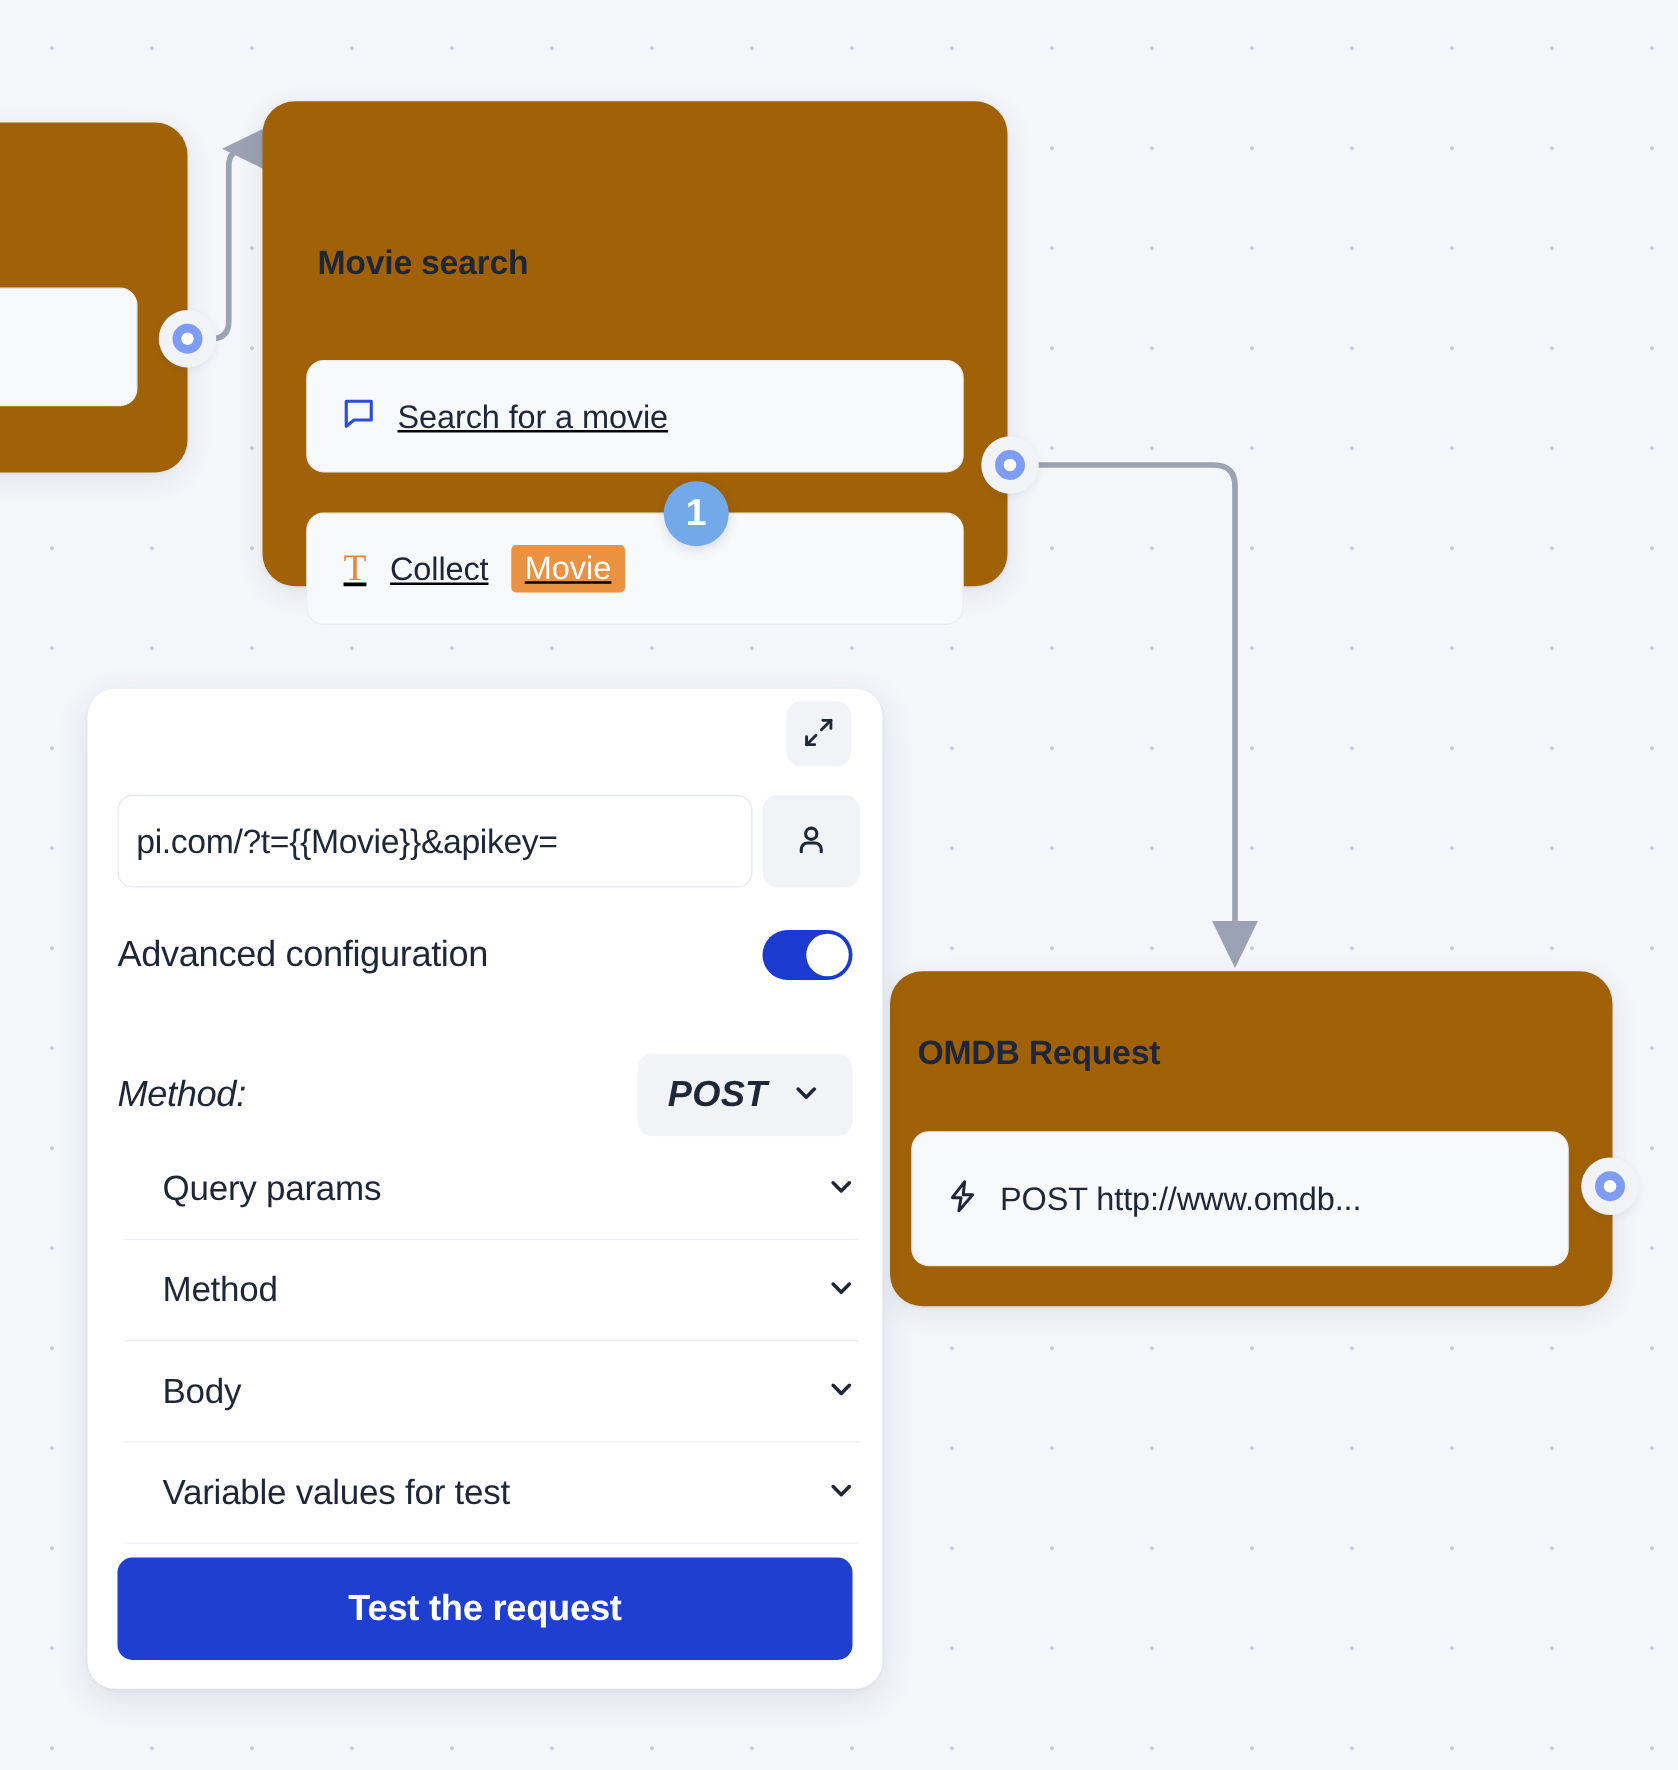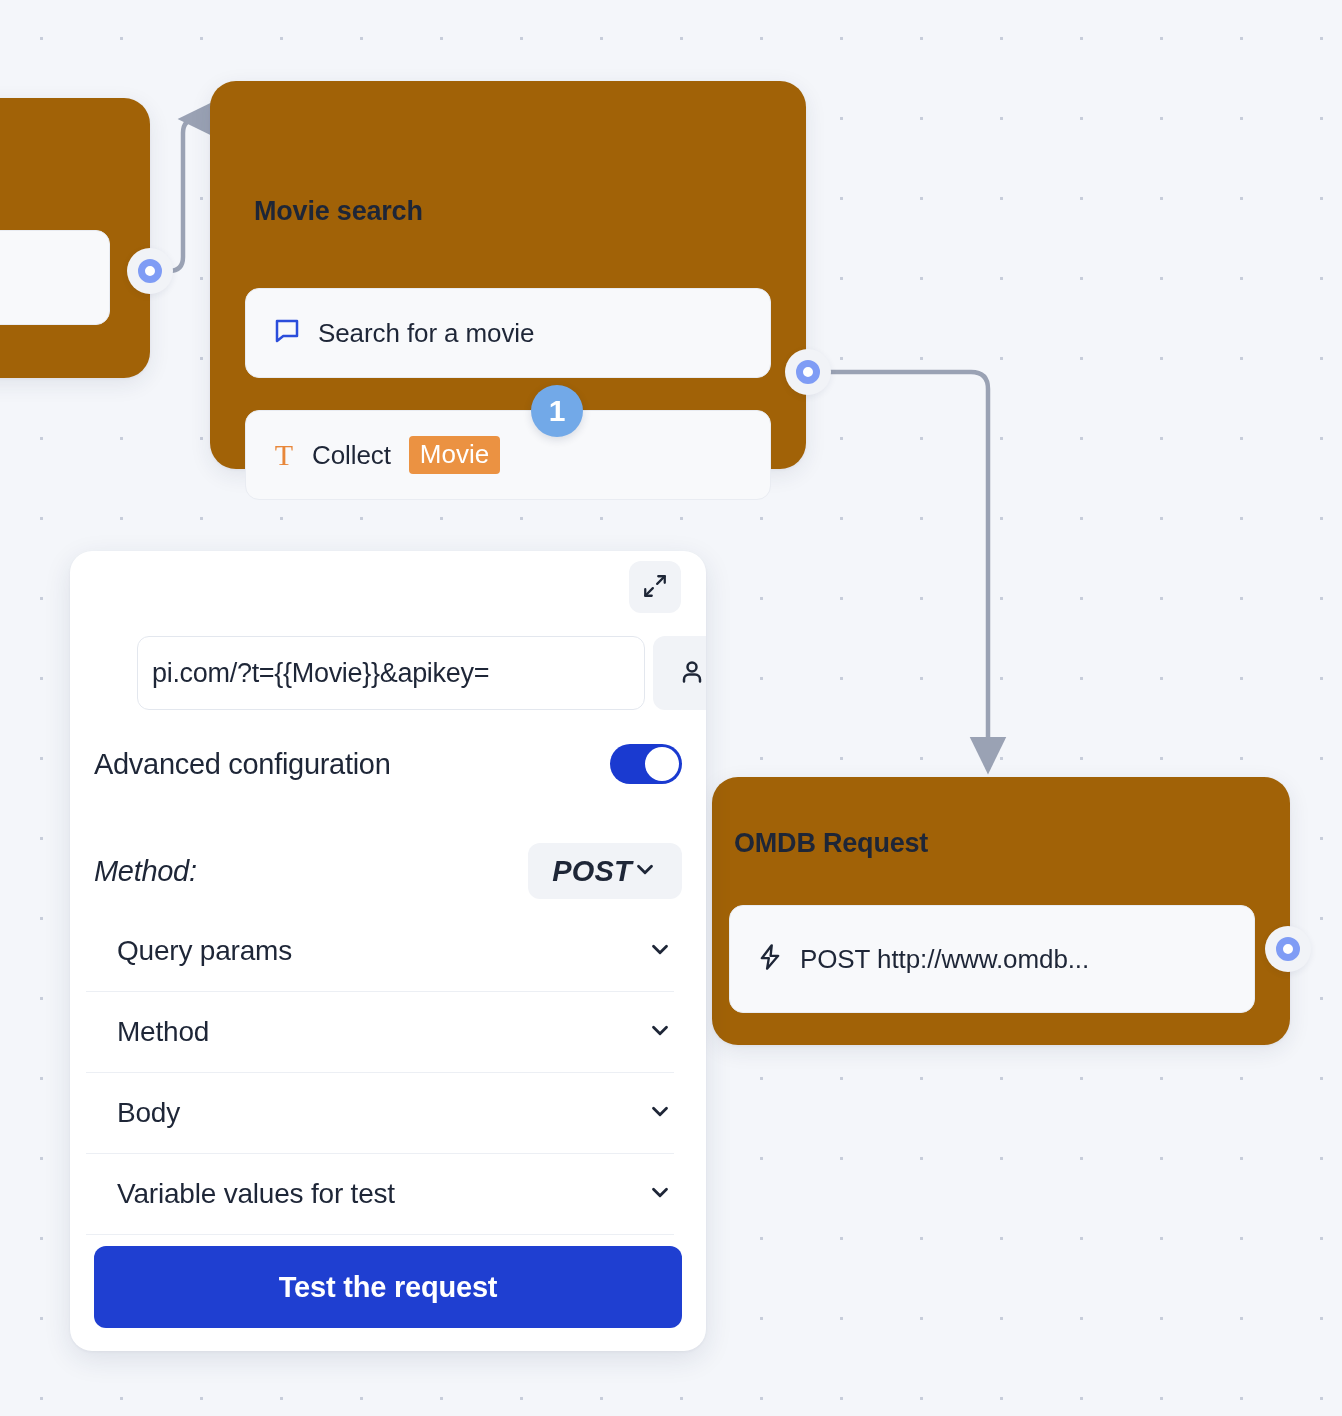--- a/index.html
+++ b/index.html
@@ -97,20 +97,21 @@
     left: 44px;
     top: 130px;
     transform: translateY(-50%);
   }
   #node-movie-search .node-row {
     position: absolute;
     left: 35px;
     width: 526px;
     height: 90px;
     padding: 0 0 0 26px;
+    text-decoration: underline;
   }
   #row-search-movie { top: 207px; }
   #row-collect-movie { top: 329px; }
 
   .icon-bubble { flex: 0 0 auto; display: block; }
   .icon-tletter {
     flex: 0 0 auto;
     font-family: "Liberation Serif", serif;
     font-size: 30px;
     color: #e8873a;
@@ -222,21 +223,20 @@
     padding: 0;
   }
 
   #url-row {
     position: absolute;
     left: 24px;
     top: 85px;
     display: flex;
     gap: 8px;
     align-items: stretch;
-    margin-left: 43px;
   }
   #url-input {
     width: 508px;
     height: 74px;
     box-sizing: border-box;
     border: 1px solid #e3e7ee;
     border-radius: 12px;
     background: #ffffff;
     font-family: "Liberation Sans", sans-serif;
     font-size: 27px;
@@ -297,40 +297,41 @@
     top: 292px;
     width: 588px;
     display: flex;
     align-items: center;
     justify-content: space-between;
     font-style: italic;
   }
   #method-select {
     display: flex;
     align-items: center;
+    gap: 18px;
     background: #f1f3f7;
     border-radius: 12px;
     padding: 0 24px;
-    height: 56px;
+    height: 66px;
     min-width: 146px;
     box-sizing: border-box;
     justify-content: center;
     cursor: pointer;
     text-align: center;
   }
   #method-value {
     font-size: 29px;
     font-weight: bold;
     color: #1e2637;
     letter-spacing: 0.2px;
   }
 
   #accordion {
     position: absolute;
-    left: 16px;
+    left: 29px;
     top: 360px;
     width: 588px;
   }
   .accordion-item {
     height: 81px;
     display: flex;
     align-items: center;
     justify-content: space-between;
     border-bottom: 1px solid #eceff4;
     cursor: pointer;

